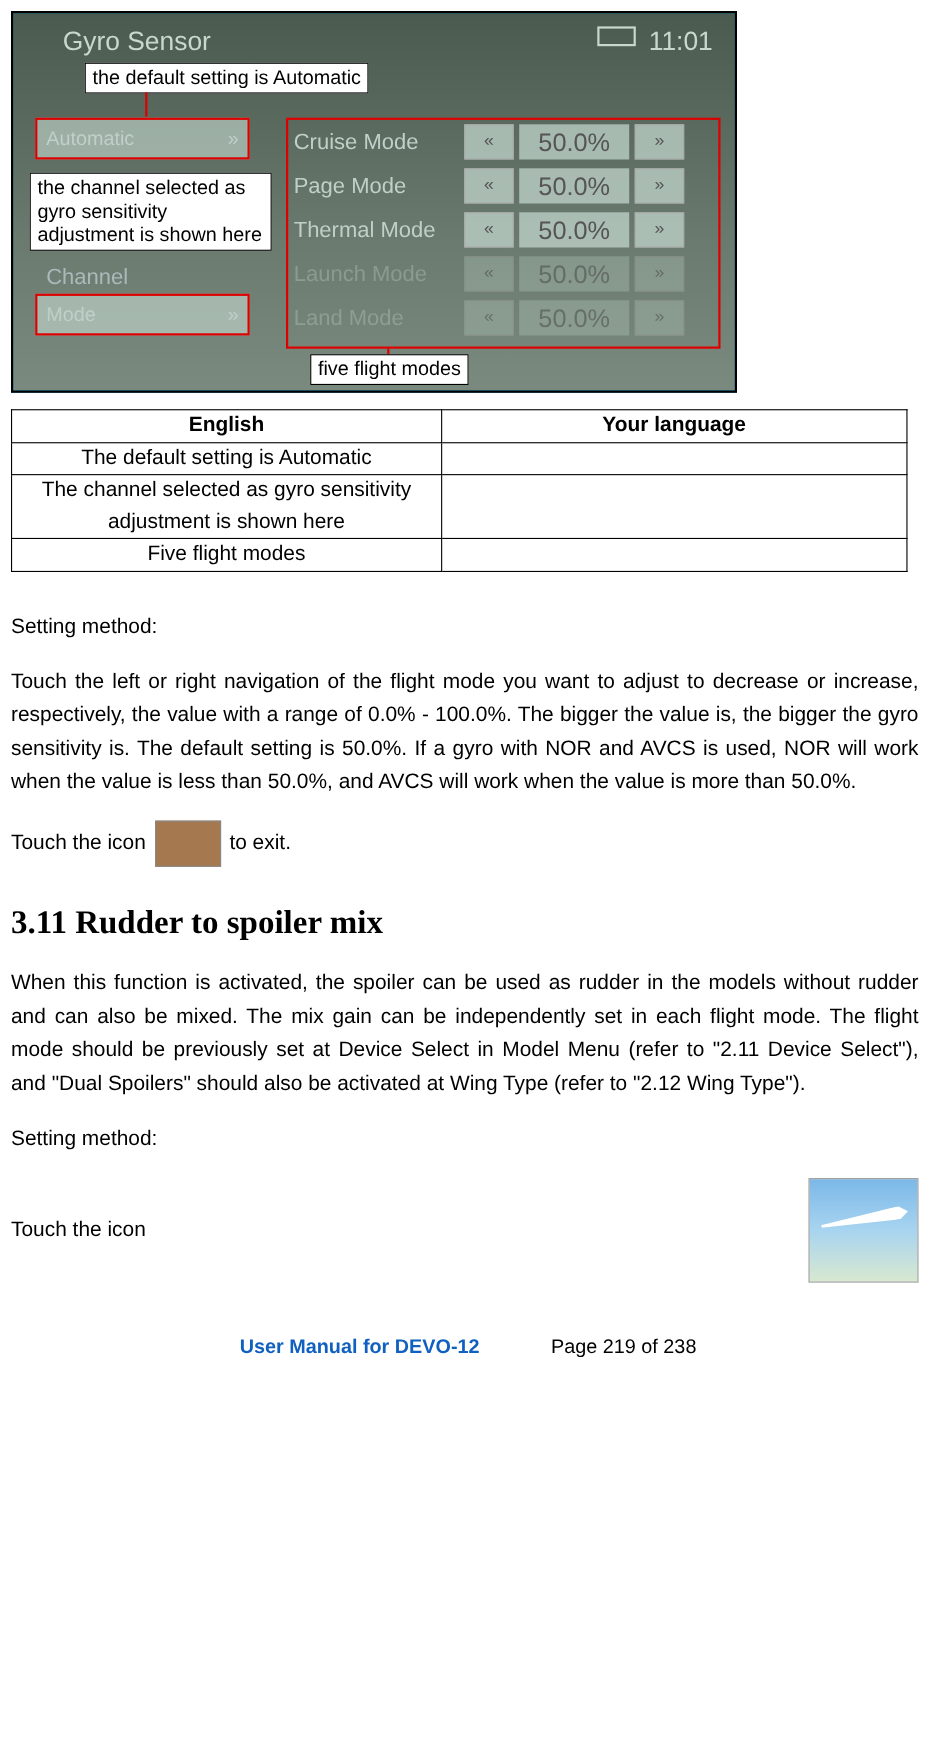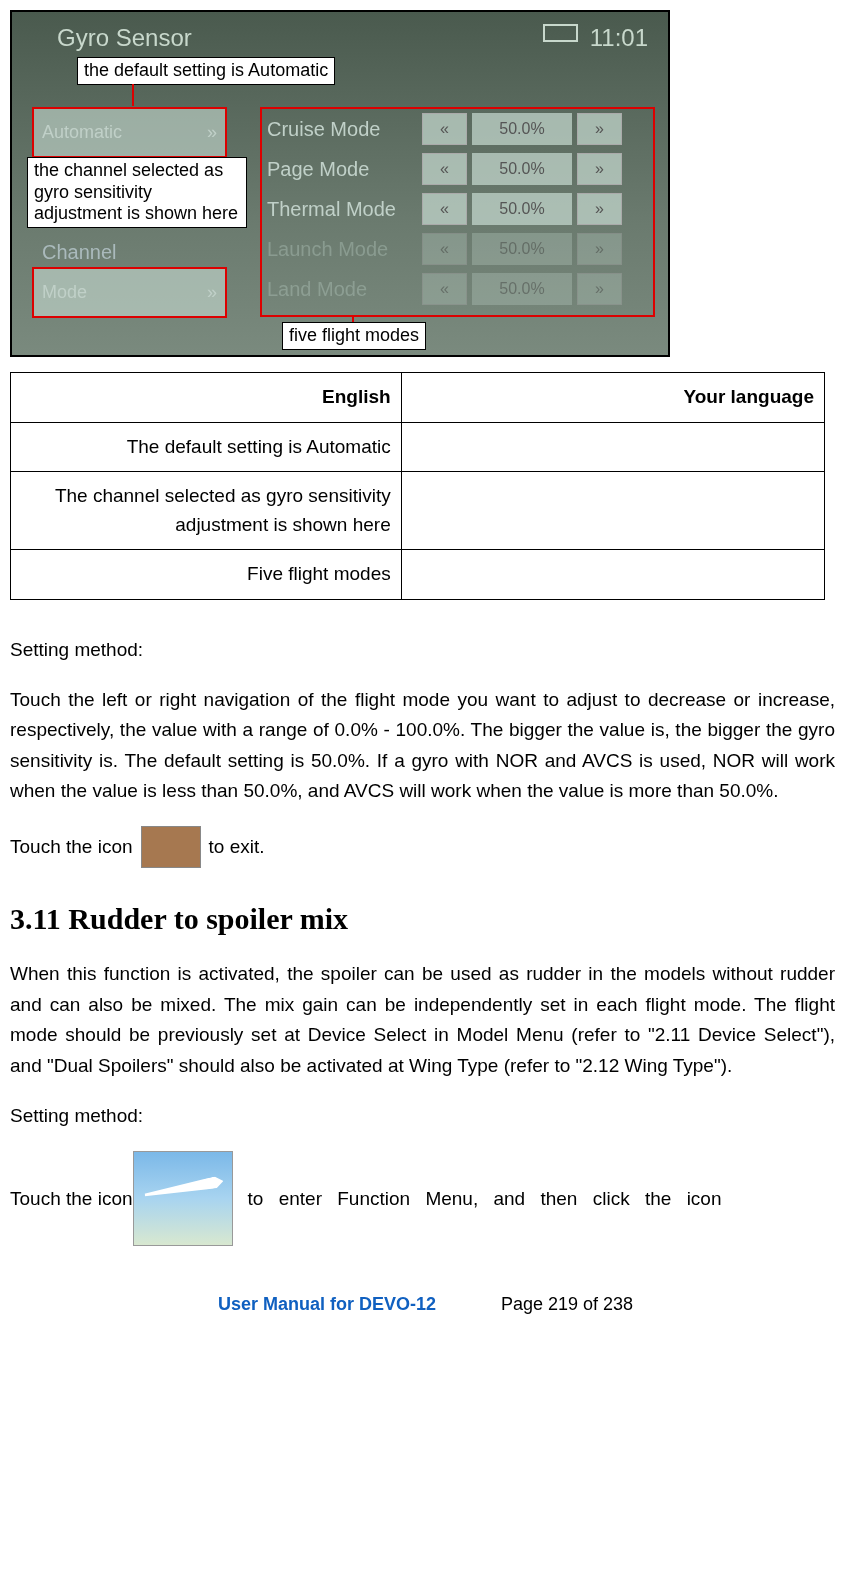--- a/index.html
+++ b/index.html
@@ -86,21 +86,21 @@
       border: 2px solid #d00;
       background: rgba(200,220,210,0.6);
       padding: 4px 8px;
       color: #c0d0c8;
       font-size: 18px;
       display: flex;
       justify-content: space-between;
       align-items: center;
       margin-bottom: 60px;
       width: 195px;
-      height: 51px;
+      height: 38px;
     }
     .channel-label {
       position: absolute;
       top: 130px;
       color: #aababc;
       font-size: 20px;
     }
     .red-panel {
       position: absolute;
       border: 2px solid #d00;
@@ -138,39 +138,38 @@
     .arrow-btn.dim {
       opacity: 0.4;
     }
     .value-box {
       background: rgba(200,220,210,0.7);
       width: 100px;
       height: 32px;
       display: flex;
       align-items: center;
       justify-content: center;
-      font-size: 16px;
+      font-size: 23px;
       color: #555;
     }
     .value-box.dim {
       opacity: 0.4;
     }
     .red-line {
       position: absolute;
       background: #d00;
     }
     .translation-table {
       border-collapse: collapse;
       width: 815px;
       margin-bottom: 35px;
     }
     .translation-table td, .translation-table th {
       border: 1px solid #000;
-      padding: 10px;
-      text-align: right;
+      text-align: center;
       vertical-align: top;
       font-size: 19px;
     }
     .translation-table th {
       font-weight: bold;
     }
     .translation-table .left-col {
       width: 48%;
     }
     .body-para {
@@ -348,19 +347,18 @@
 
 <p class="body-para">When this function is activated, the spoiler can be used as rudder in the models without rudder and can also be mixed. The mix gain can be independently set in each flight mode. The flight mode should be previously set at Device Select in Model Menu (refer to "2.11 Device Select"), and "Dual Spoilers" should also be activated at Wing Type (refer to "2.12 Wing Type").</p>
 
 <p class="body-para">Setting method:</p>
 
 <div class="justified-line">
   <span class="icon-line-text">Touch  the  icon</span>
   <span class="inline-icon-large">
     <span class="glider-shape"></span>
   </span>
-  <span class="icon-line-text" style="flex:1; text-align:justify; margin-left:15px; word-spacing:10px;">to  enter  Function  Menu,  and  then  click  the  icon</span>
 </div>
 
 <div class="footer-line">
   <span class="footer-title">User Manual for DEVO-12</span>
   <span class="footer-page">Page 219 of 238</span>
 </div>
 
 </body></html>

